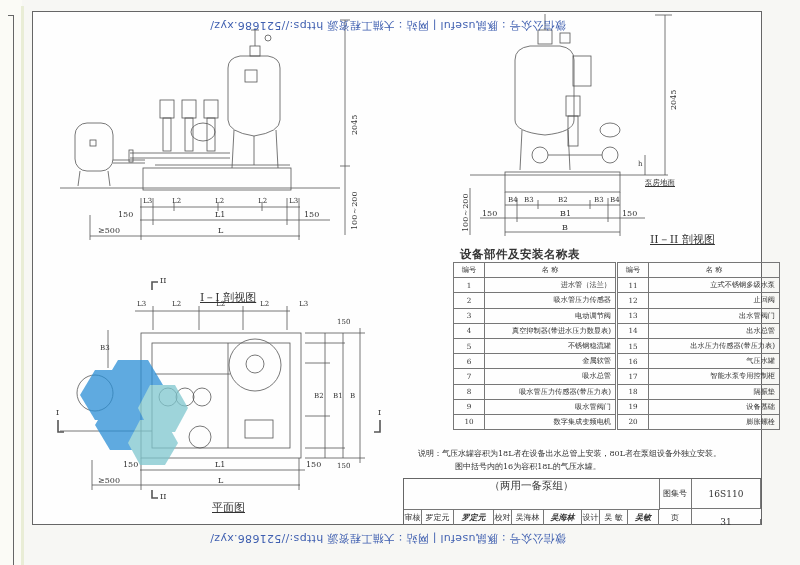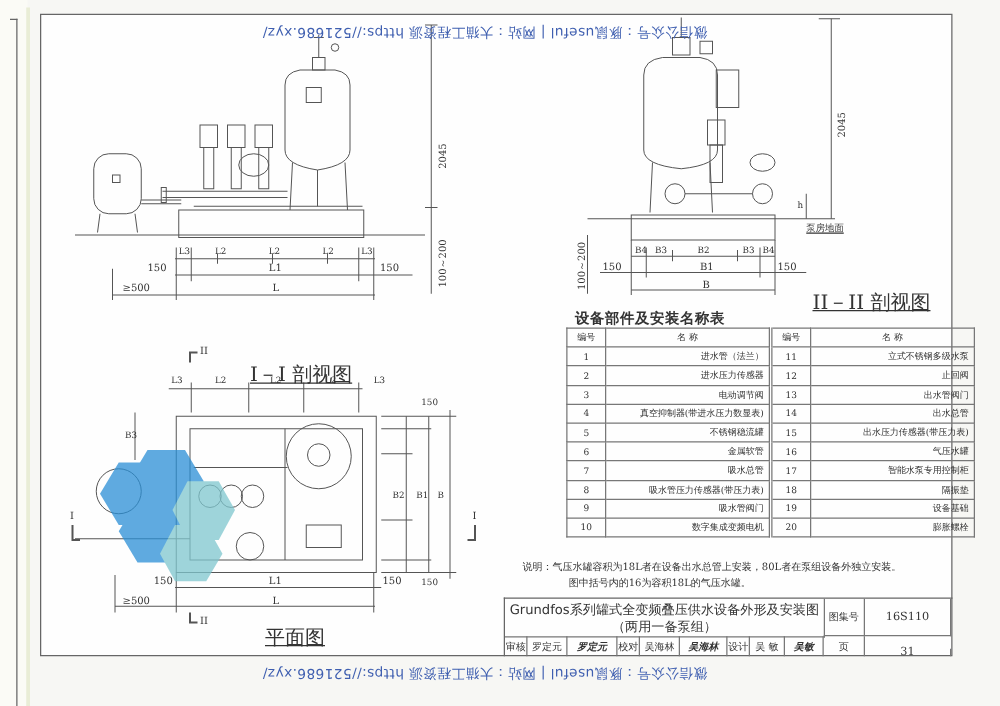--- a/index.html
+++ b/index.html
@@ -5,21 +5,21 @@
   html,body{margin:0;padding:0;}
   body{width:800px;height:565px;background:#f7f7f4;position:relative;overflow:hidden;
        font-family:"DejaVu Serif","Liberation Serif",serif;color:#333;}
   .binding{position:absolute;left:0;top:0;width:22px;height:565px;background:#fbfbf6;}
   .binding-line{position:absolute;left:21px;top:6px;width:3px;height:559px;background:#e9edd6;}
   .margin-mark{position:absolute;left:8px;top:15px;width:5px;height:550px;border-top:1.5px solid #666;border-right:1.5px solid #666;}
   .frame{position:absolute;left:32px;top:11px;width:730px;height:514px;border:1.5px solid #666;box-sizing:border-box;background:#fefefe;}
   .watermark{position:absolute;font-size:11px;color:#3f5fb0;transform:rotate(180deg);white-space:nowrap;font-family:"DejaVu Sans","Liberation Sans",sans-serif;letter-spacing:.3px;}
   svg{position:absolute;left:0;top:0;}
   .lbl{font-size:8px;fill:#333;font-family:"DejaVu Serif",serif;}
-  .view-title{position:absolute;font-size:16px;text-decoration:underline;color:#333;white-space:nowrap;}
+  .view-title{position:absolute;font-size:11px;text-decoration:underline;color:#333;white-space:nowrap;}
   .tbl-title{position:absolute;left:460px;top:247px;font-size:11.5px;font-weight:bold;letter-spacing:.5px;}
   table.parts{position:absolute;left:453px;top:262px;border-collapse:collapse;font-size:7.2px;}
   table.parts td, table.parts th{border:1px solid #777;height:14.2px;padding:0 4px;font-weight:normal;white-space:nowrap;text-align:right;}
   table.parts th{text-align:center;}
   table.parts td.no{text-align:center;width:22px;}
   table.parts td.nm{width:122px;}
   table.parts td.sep{border-top:none;border-bottom:none;width:1px;padding:0;border-left:1px solid #777;border-right:1px solid #777;}
   .note{position:absolute;left:418px;top:447px;font-size:8px;line-height:13px;}
   .note .indent{padding-left:37px;display:block;}
   .titleblock{position:absolute;left:403px;top:478px;width:359px;height:47px;border-top:1.5px solid #666;border-left:1.5px solid #666;box-sizing:border-box;font-size:8px;}
@@ -247,21 +247,21 @@
   </tr>
   <tr>
     <td class="no">1</td>
     <td class="nm">进水管（法兰）</td>
     <td class="sep"></td>
     <td class="no">11</td>
     <td class="nm">立式不锈钢多级水泵</td>
   </tr>
   <tr>
     <td class="no">2</td>
-    <td class="nm">进水压力传感器</td>
+    <td class="nm">吸水管压力传感器</td>
     <td class="sep"></td>
     <td class="no">12</td>
     <td class="nm">止回阀</td>
   </tr>
   <tr>
     <td class="no">3</td>
     <td class="nm">电动调节阀</td>
     <td class="sep"></td>
     <td class="no">13</td>
     <td class="nm">出水管阀门</td>
@@ -318,21 +318,20 @@
 </tbody>
   </table>
 
 <div class="note">
   <span>说明：</span><span>气压水罐容积为18L者在设备出水总管上安装，80L者在泵组设备外独立安装。</span>
   <span class="indent">图中括号内的16为容积18L的气压水罐。</span>
 </div>
 
 <div class="titleblock">
   <div class="tb-main">
-    <div class="t1">Grundfos系列罐式全变频叠压供水设备外形及安装图</div>
     <div class="t2">（两用一备泵组）</div>
   </div>
   <div class="tb-cell" style="left:255px;top:0;width:33px;height:30px;border-bottom:1px solid #777;">图集号</div>
   <div class="tb-cell" style="left:288px;top:0;width:69px;height:30px;border-bottom:1px solid #777;font-size:9px;">16S110</div>
   <div class="tb-row2">
     <div style="width:18px;text-align:right;">审核</div>
     <div style="width:32px;">罗定元</div>
     <div class="sig" style="width:40px;">罗定元</div>
     <div style="width:18px;">校对</div>
     <div style="width:32px;">吴海林</div>

